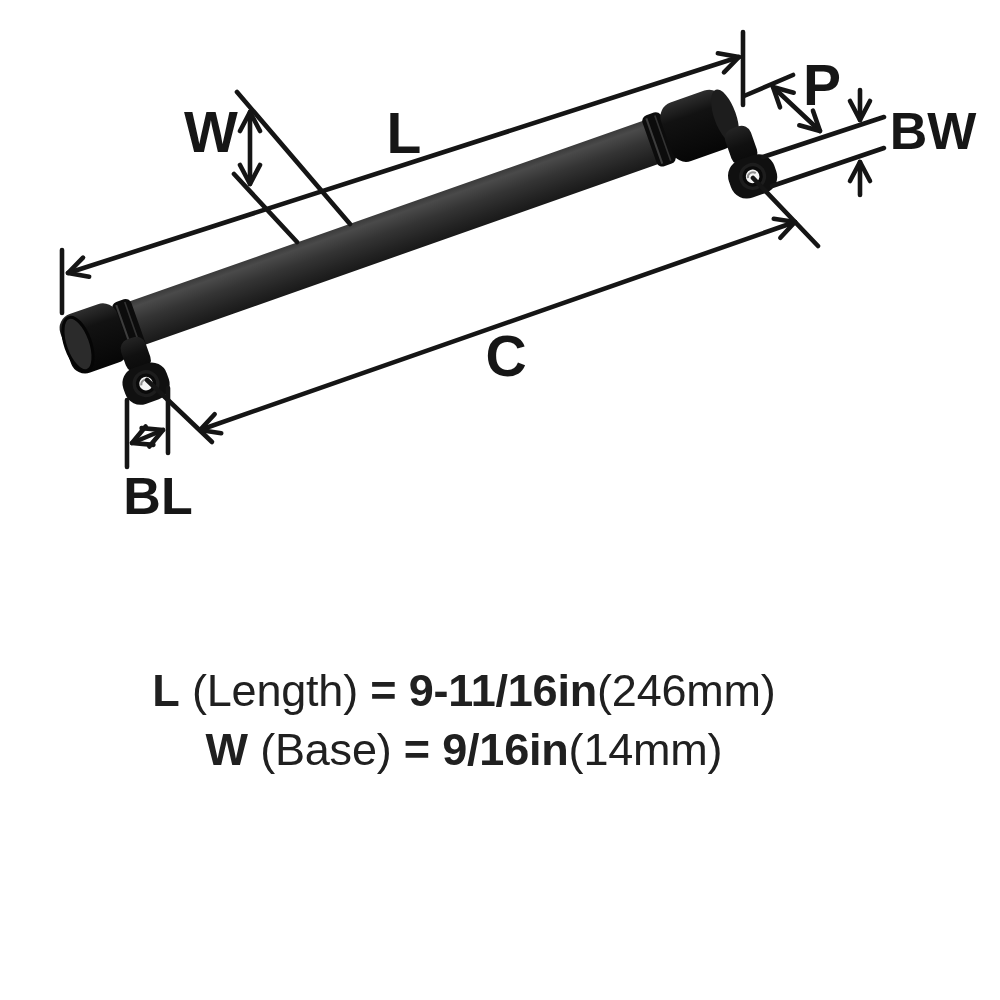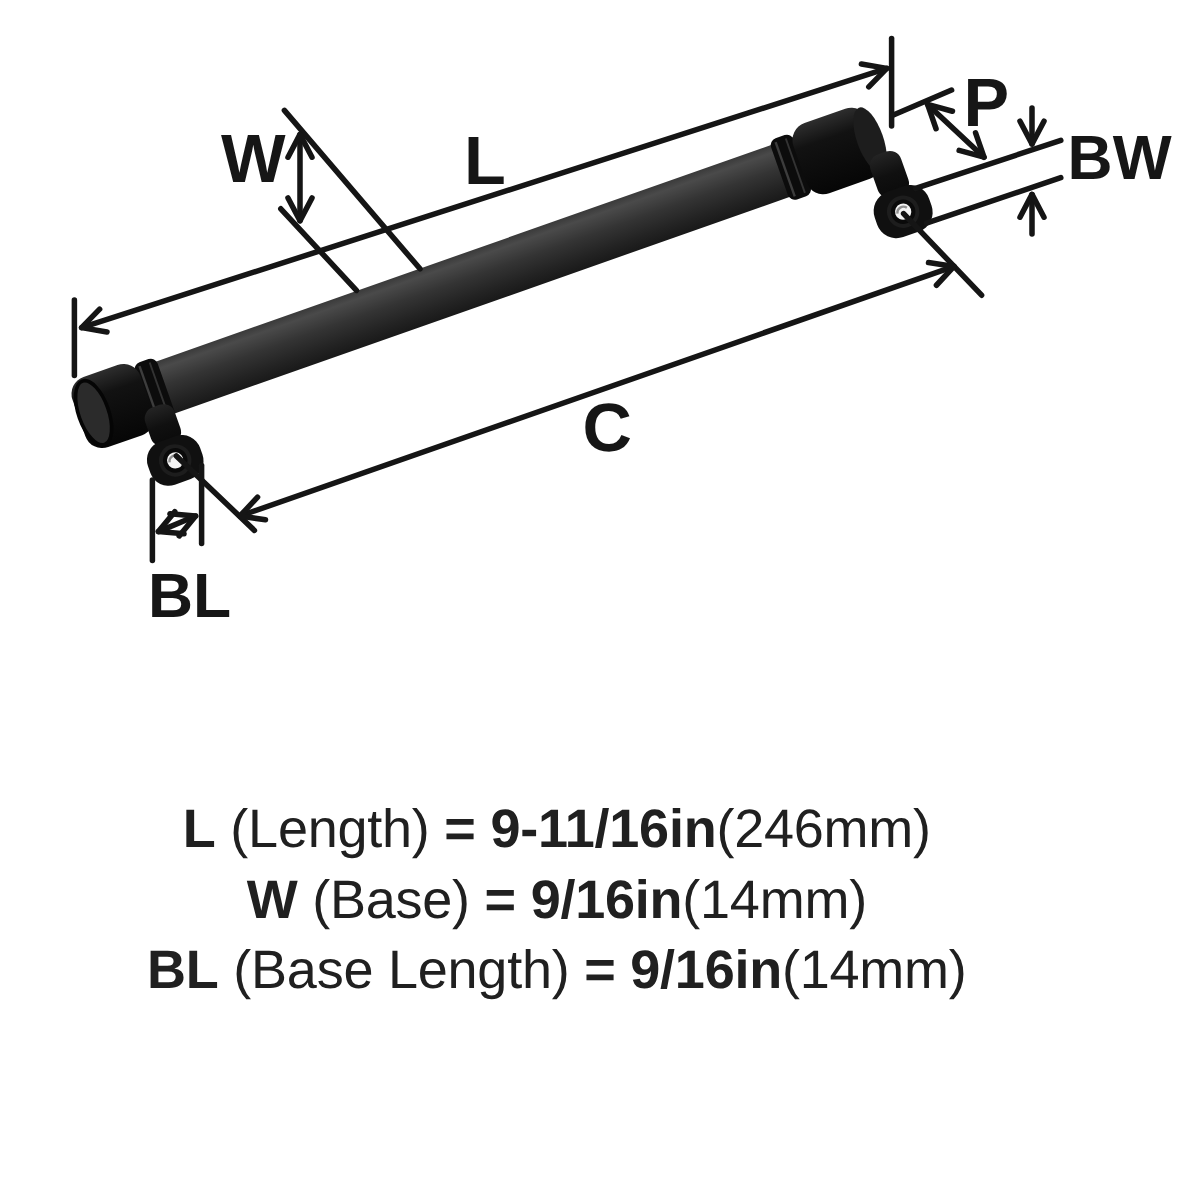--- a/index.html
+++ b/index.html
@@ -129,14 +129,13 @@
       <line class="dim-line" x1="168" y1="388" x2="168" y2="453"></line>
       <line class="dim-line" x1="132" y1="443" x2="163" y2="430" marker-start="url(#arrV)" marker-end="url(#arrV)"></line>
       <text class="dim-label lbl-52" x="158" y="514" text-anchor="middle">BL</text>
     </g>
   </svg>
 </div>
 
 <div id="specs">
   <div class="spec-row"><span class="sb">L</span> <span class="sr">(Length)</span> <span class="sb">=</span> <span class="sb">9-11/16in</span><span class="sr">(246mm)</span></div>
   <div class="spec-row"><span class="sb">W</span> <span class="sr">(Base)</span> <span class="sb">=</span> <span class="sb">9/16in</span><span class="sr">(14mm)</span></div>
-  <div class="spec-row"><span class="sb">BL</span> <span class="sr">(Base Length)</span> <span class="sb">=</span> <span class="sb">9/16in</span><span class="sr">(14mm)</span></div>
 </div>
 
 </body></html>

